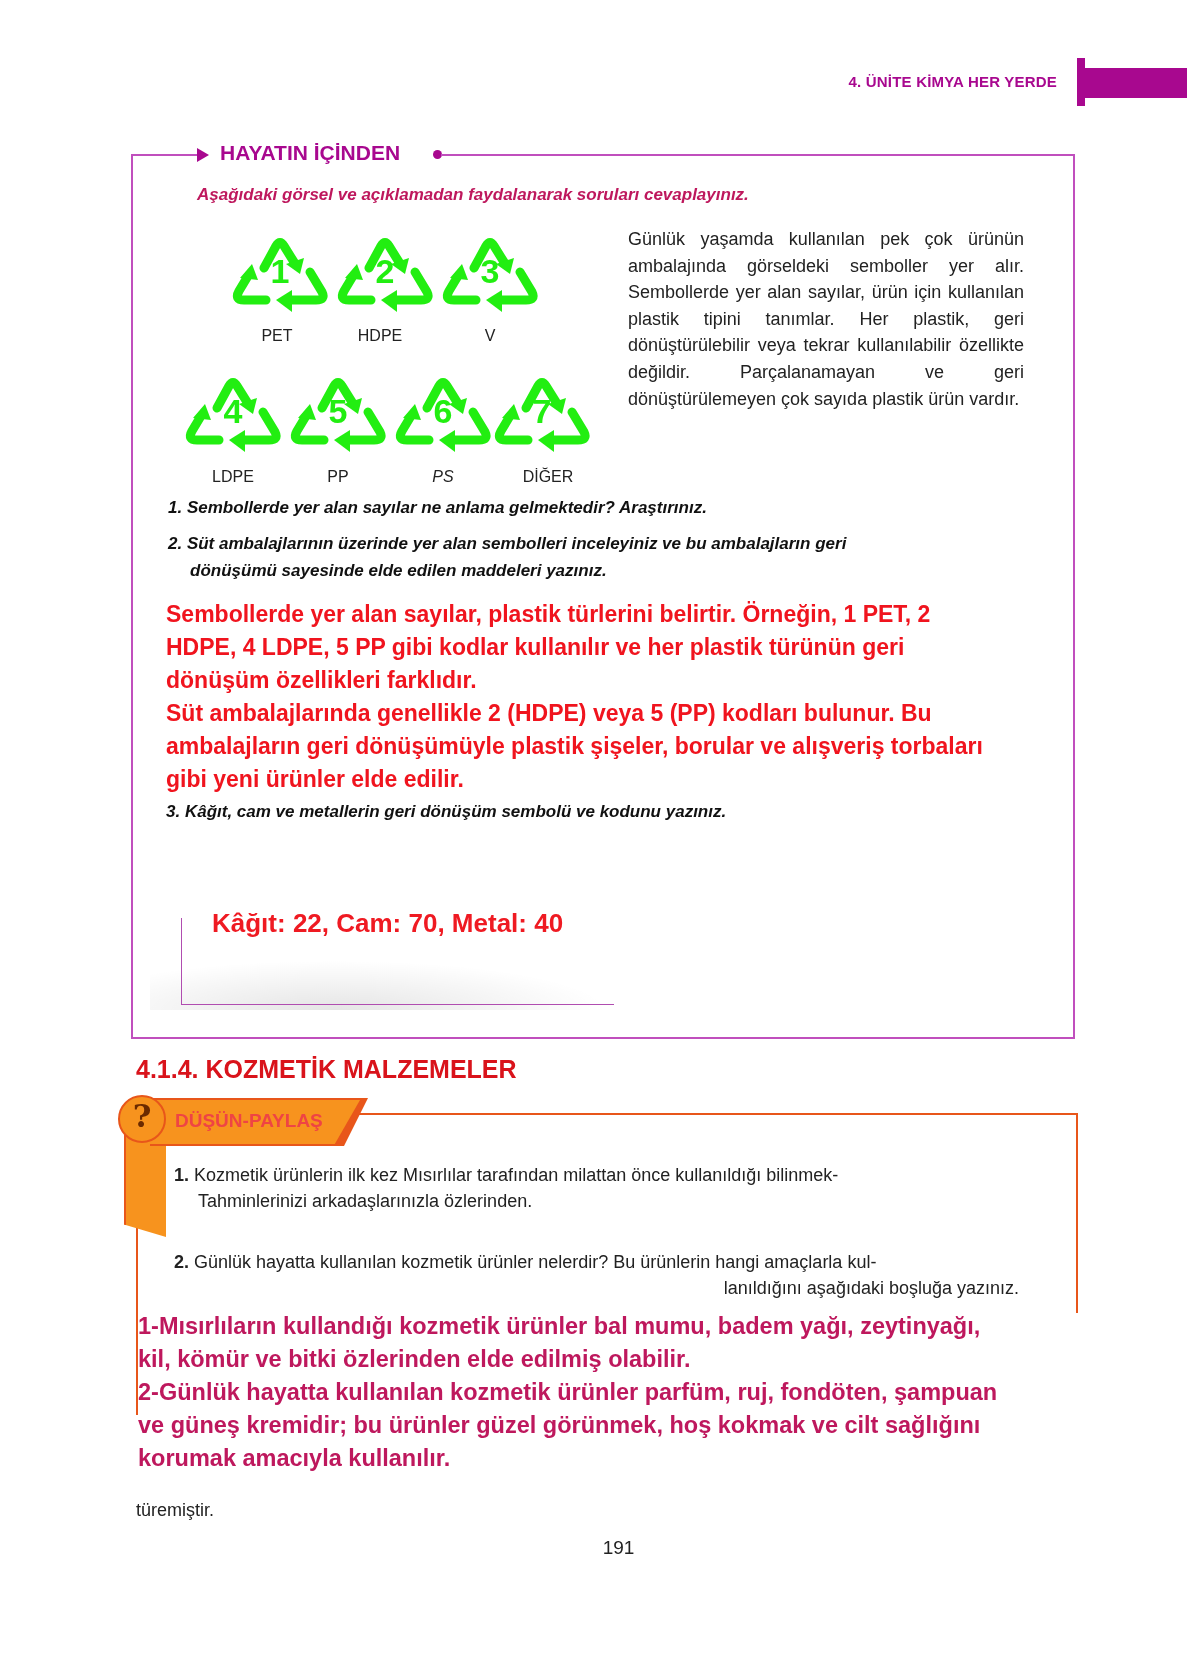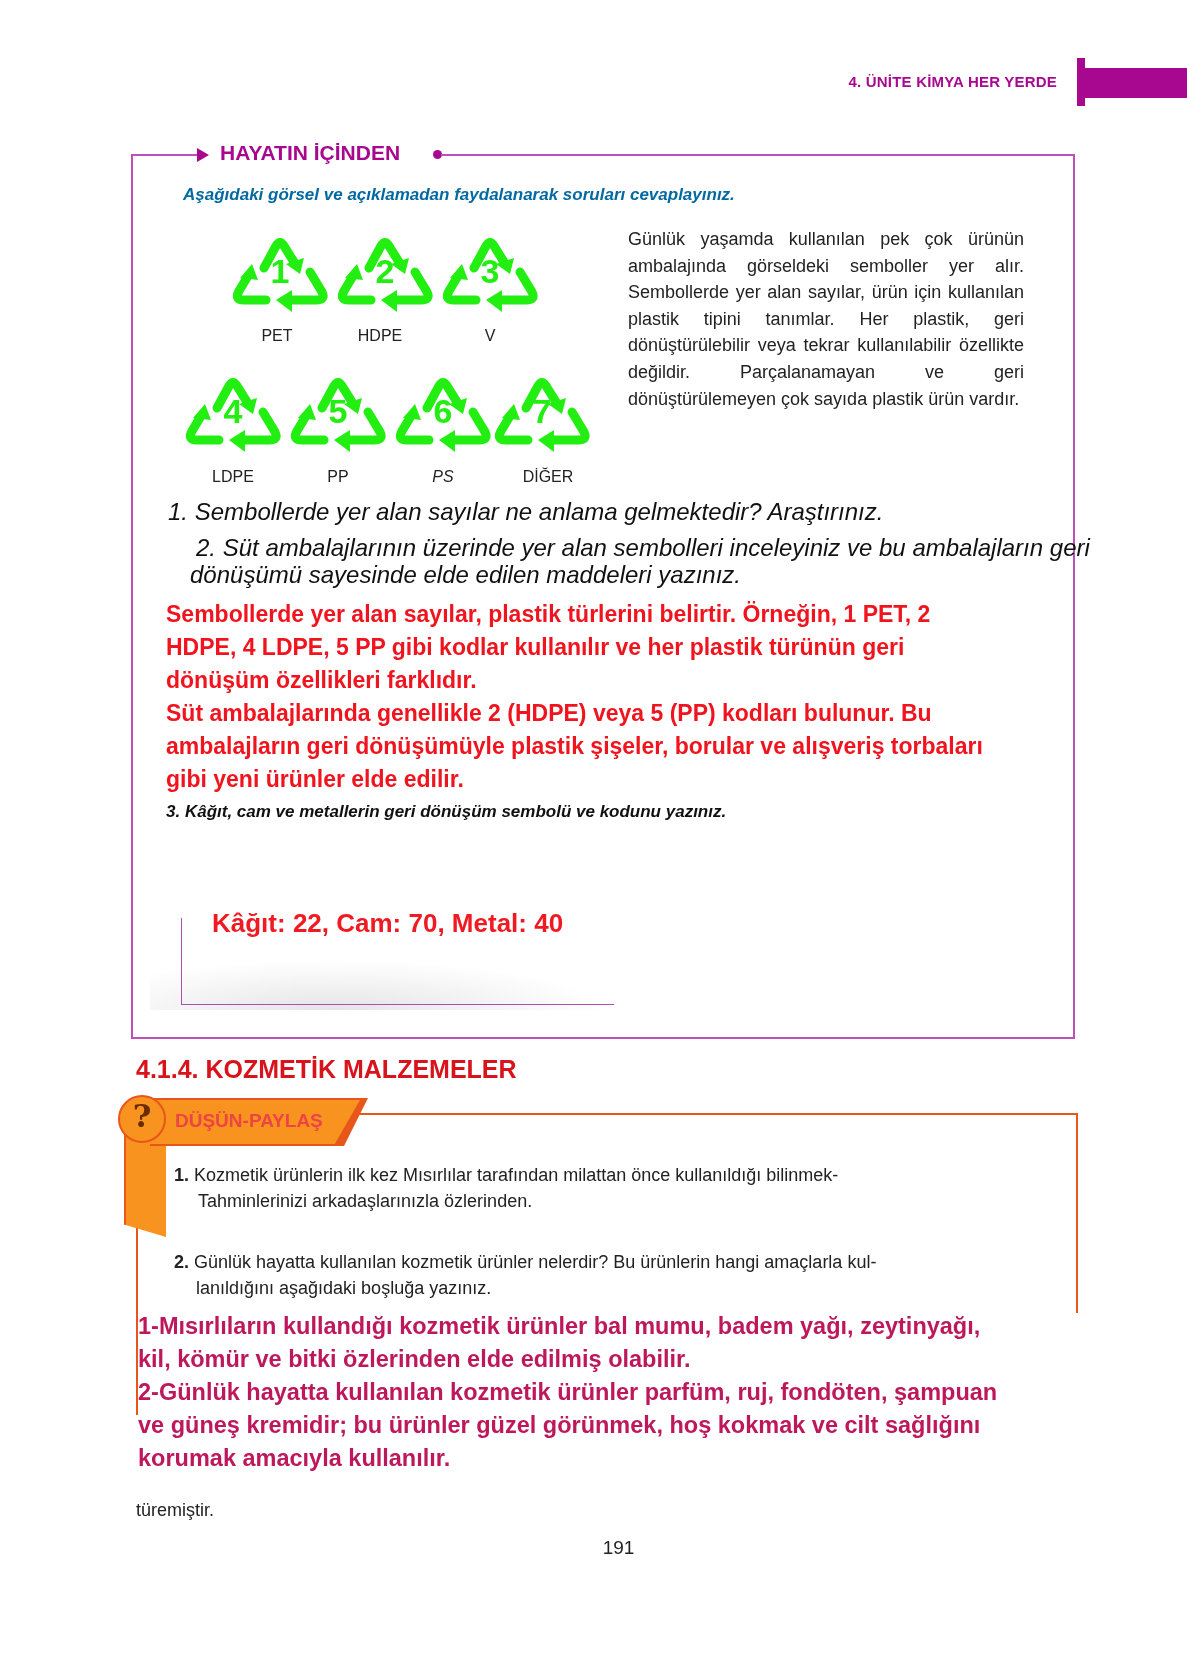--- a/index.html
+++ b/index.html
@@ -14,31 +14,31 @@
   
   .hi-box { position:absolute; left:131px; top:155px; width:944px; height:884px;
             border:2px solid #c04fbd; border-top:none; box-sizing:border-box; }
   .hi-top-left { position:absolute; left:131px; top:154px; width:70px; height:2px; background:#c04fbd; }
   .hi-arrow { position:absolute; left:197px; top:148px; width:0; height:0;
               border-top:7px solid transparent; border-bottom:7px solid transparent; border-left:12px solid #a8088f; }
   .hi-title { position:absolute; left:220px; top:141px; font-size:21px; font-weight:bold; color:#a8088f; }
   .hi-dot { position:absolute; left:433px; top:150px; width:9px; height:9px; border-radius:50%; background:#a8088f; }
   .hi-top-right { position:absolute; left:441px; top:154px; width:634px; height:2px; background:#c04fbd; }
 
-  .instr { position:absolute; left:183px; top:185px; font-size:17px; font-weight:bold; font-style:italic; color:#0369a1; }
+  .instr { position:absolute; left:197px; top:185px; font-size:17px; font-weight:bold; font-style:italic; color:#be185d; }
 
   
   .sym { position:absolute; width:100px; height:90px; }
   .sym svg { width:100px; height:90px; }
   .sym-num { position:absolute; left:0; top:24px; width:100px; text-align:center; font-size:34px; font-weight:bold; color:#22ee11; }
   .sym-label { position:absolute; font-size:16px; color:#222; text-align:center; width:100px; }
 
   .desc { position:absolute; left:628px; top:226px; width:396px; font-size:18px; line-height:26.6px; text-align:justify; color:#222; }
 
-  .q { position:absolute; font-size:24px; font-weight:normal; font-style:italic; color:#111; }
+  .q { position:absolute; font-size:17px; font-weight:bold; font-style:italic; color:#111; }
   .ans-red { position:absolute; left:166px; top:598px; width:920px; font-size:23px; font-weight:bold; color:#f0141e; line-height:33px; }
   .q3 { position:absolute; left:166px; top:802px; font-size:17px; font-weight:bold; font-style:italic; color:#111; }
 
   .inner-box { position:absolute; left:181px; top:918px; width:432px; height:86px; border-left:1px solid #b04db0; border-bottom:1px solid #b04db0; }
   .inner-shadow { position:absolute; left:150px; top:960px; width:460px; height:50px;
                   background:radial-gradient(ellipse at 40% 100%, rgba(0,0,0,0.10), rgba(0,0,0,0) 70%); }
   .ans-metal { position:absolute; left:212px; top:908px; font-size:26px; font-weight:bold; color:#ef1a22; font-family:"Liberation Sans", sans-serif; }
 
   
   .sec-title { position:absolute; left:136px; top:1055px; font-size:25px; font-weight:bold; color:#d9131b; }
@@ -177,21 +177,21 @@
       <polygon points="10,50 22,36 28,52"></polygon>
     </g>
         </svg></span>
       <div class="sym-num">7</div></div>
     <div class="sym-label" style="left: 498px; top: 468px;">DİĞER</div>
   </div>
 
 <div class="desc">Günlük yaşamda kullanılan pek çok ürünün ambalajında görseldeki semboller yer alır. Sembollerde yer alan sayılar, ürün için kullanılan plastik tipini tanımlar. Her plastik, geri dönüştürülebilir veya tekrar kullanılabilir özellikte değildir. Parçalanamayan ve geri dönüştürülemeyen çok sayıda plastik ürün vardır.</div>
 
 <div class="q" style="left:168px; top:498px;">1. Sembollerde yer alan sayılar ne anlama gelmektedir? Araştırınız.</div>
-<div class="q" style="left:168px; top:534px;margin-left:28px;">2. Süt ambalajlarının üzerinde yer alan sembolleri inceleyiniz ve bu ambalajların geri</div>
+<div class="q" style="left:168px; top:534px;">2. Süt ambalajlarının üzerinde yer alan sembolleri inceleyiniz ve bu ambalajların geri</div>
 <div class="q" style="left:190px; top:561px;">dönüşümü sayesinde elde edilen maddeleri yazınız.</div>
 
 <div class="ans-red">
   <div>Sembollerde yer alan sayılar, plastik türlerini belirtir. Örneğin, 1 PET, 2</div>
   <div>HDPE, 4 LDPE, 5 PP gibi kodlar kullanılır ve her plastik türünün geri</div>
   <div>dönüşüm özellikleri farklıdır.</div>
   <div>Süt ambalajlarında genellikle 2 (HDPE) veya 5 (PP) kodları bulunur. Bu</div>
   <div>ambalajların geri dönüşümüyle plastik şişeler, borular ve alışveriş torbaları</div>
   <div>gibi yeni ürünler elde edilir.</div>
 </div>
@@ -214,21 +214,21 @@
 <div class="dp-q-icon">?</div>
 <div class="dp-title">DÜŞÜN-PAYLAŞ</div>
 
 <div class="dp-q" style="left:174px; top:1163px; width:845px;">
   <div><b>1.</b> <span>Kozmetik ürünlerin ilk kez Mısırlılar tarafından milattan önce kullanıldığı bilinmek-</span></div>
   <div style="padding-left:24px;">Tahminlerinizi arkadaşlarınızla özlerinden.</div>
 </div>
 
 <div class="dp-q" style="left:174px; top:1250px; width:845px;">
   <div><b>2.</b> <span>Günlük hayatta kullanılan kozmetik ürünler nelerdir? Bu ürünlerin hangi amaçlarla kul-</span></div>
-  <div style="padding-left:22px;">lanıldığını aşağıdaki boşluğa yazınız.</div>
+  <div style="padding-left:22px;text-align:right;">lanıldığını aşağıdaki boşluğa yazınız.</div>
 </div>
 
 <div class="dp-ans">
   <div>1-Mısırlıların kullandığı kozmetik ürünler bal mumu, badem yağı, zeytinyağı,</div>
   <div>kil, kömür ve bitki özlerinden elde edilmiş olabilir.</div>
   <div>2-Günlük hayatta kullanılan kozmetik ürünler parfüm, ruj, fondöten, şampuan</div>
   <div>ve güneş kremidir; bu ürünler güzel görünmek, hoş kokmak ve cilt sağlığını</div>
   <div>korumak amacıyla kullanılır.</div>
 </div>
 

